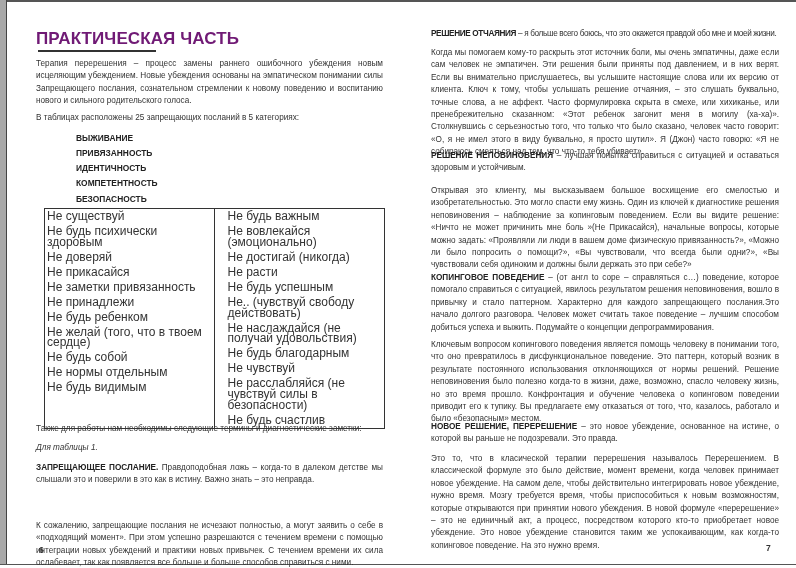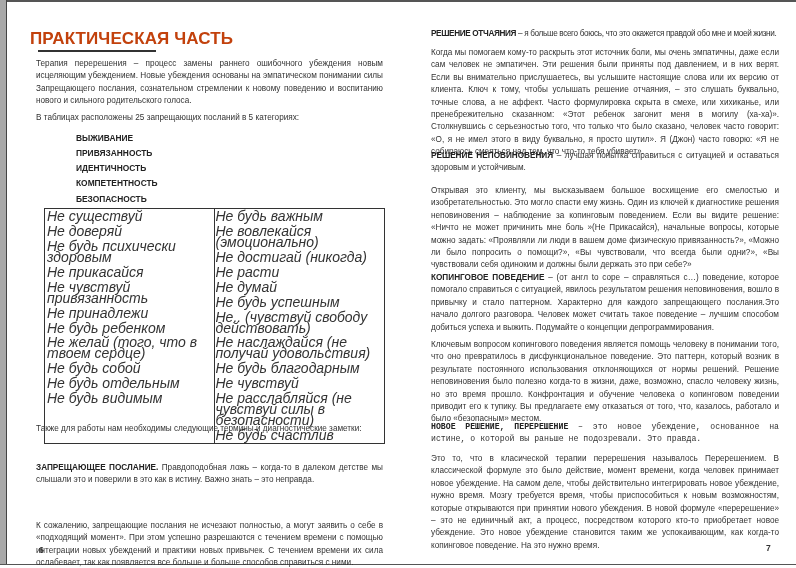--- a/index.html
+++ b/index.html
@@ -11,46 +11,46 @@
   }
   .frame-top { position:absolute; left:0; top:0; width:796px; height:2px; background:#555; }
   .frame-left { position:absolute; left:0; top:0; width:6px; height:568px; background:#a9a9a9; border-right:1px solid #444; }
   .frame-bottom { position:absolute; left:0; top:564px; width:796px; height:4px; background:#ffffff; border-top:1px solid #555; }
 
   .page { position:absolute; top:0; height:564px; }
   .page-left { left:7px; width:392px; }
   .page-right { left:400px; width:396px; }
 
   .title {
-    position:absolute; left:23px; top:29px;
-    font-size:17px; font-weight:bold; color:#c2410c; letter-spacing:0.1px;
+    position:absolute; left:29px; top:29px;
+    font-size:17px; font-weight:bold; color:#701a75; letter-spacing:0.1px;
   }
   .title-rule { position:absolute; left:31px; top:50px; width:118px; height:1.5px; background:#333; }
 
   .p {
     position:absolute; font-size:8.2px; line-height:12.4px; color:#333;
     text-align:justify;
   }
   .p b { color:#222; }
   .pl { left:29px; width:347px; }
   .pr { left:31px; width:348px; }
 
   .cat { position:absolute; left:29px; font-size:8.4px; font-weight:bold; color:#222;padding-left:40px; }
 
   .msg-table {
     position:absolute; left:37px; top:208px; width:339px;
     border:1px solid #333; display:flex;
   }
   .col { width:50%; box-sizing:border-box; }
   .col-l { border-right:1px solid #333; }
   .cell {
-    font-size:14px; font-style:italic; color:#333; line-height:10.8px;
+    font-size:12px; color:#333; line-height:10.8px;
     padding:2px 2px 2.2px 2px;
   }
-  .col-r .cell { padding-left:1px; }
+  .col-r .cell { padding-left:13px; }
 
   .pageno { position:absolute; font-size:8.5px; font-weight:bold; color:#333; }
 </style>
 </head>
 <body>
 
 <div class="frame-top"></div>
 <div class="frame-left"></div>
 <div class="frame-bottom"></div>
 
@@ -63,62 +63,62 @@
 
   <div class="cat" style="top:133px;">ВЫЖИВАНИЕ</div>
   <div class="cat" style="top:148px;">ПРИВЯЗАННОСТЬ</div>
   <div class="cat" style="top:163px;">ИДЕНТИЧНОСТЬ</div>
   <div class="cat" style="top:178px;">КОМПЕТЕНТНОСТЬ</div>
   <div class="cat" style="top:194px;">БЕЗОПАСНОСТЬ</div>
 
   <div class="msg-table">
     <div class="col col-l">
       <div class="cell">Не существуй</div>
+      <div class="cell">Не будь психически здоровым</div>
       <div class="cell">Не доверяй</div>
-      <div class="cell">Не будь психически здоровым</div>
       <div class="cell">Не прикасайся</div>
-      <div class="cell">Не чувствуй привязанность</div>
+      <div class="cell">Не заметки привязанность</div>
       <div class="cell">Не принадлежи</div>
       <div class="cell">Не будь ребенком</div>
       <div class="cell">Не желай (того, что в твоем сердце)</div>
       <div class="cell">Не будь собой</div>
-      <div class="cell">Не будь отдельным</div>
+      <div class="cell">Не нормы отдельным</div>
       <div class="cell">Не будь видимым</div>
     </div>
     <div class="col col-r">
       <div class="cell">Не будь важным</div>
       <div class="cell">Не вовлекайся (эмоционально)</div>
       <div class="cell">Не достигай  (никогда)</div>
       <div class="cell">Не расти</div>
-      <div class="cell">Не думай</div>
       <div class="cell">Не будь успешным</div>
       <div class="cell">Не.. (чувствуй свободу действовать)</div>
       <div class="cell">Не наслаждайся (не получай удовольствия)</div>
       <div class="cell">Не будь благодарным</div>
       <div class="cell">Не чувствуй</div>
       <div class="cell">Не расслабляйся (не чувствуй силы в безопасности)</div>
       <div class="cell">Не будь счастлив</div>
     </div>
   </div>
 
   <div class="p pl" style="top:423px;">Также для работы нам необходимы следующие термины и диагностические заметки:</div>
+  <div class="p pl" style="top:442px; font-style:italic;">Для таблицы 1.</div>
   <div class="p pl" style="top:462px;"><b>ЗАПРЕЩАЮЩЕЕ ПОСЛАНИЕ.</b><span> Правдоподобная ложь – когда-то в далеком детстве мы слышали это и поверили в это как в истину. Важно знать – это неправда.</span></div>
   <div class="p pl" style="top:520px;">К сожалению, запрещающие послания не исчезают полностью, а могут заявить о себе в «подходящий момент». При этом успешно разрешаются с течением времени с помощью интеграции новых убеждений и практики новых привычек. С течением времени их сила ослабевает, так как появляется все больше и больше способов справиться с ними.</div>
 
   <div class="pageno" style="left:32px; top:545px;">6</div>
 </div>
 
 <div class="page page-right">
   <div class="p pr" style="top:28px; letter-spacing:-0.35px;"><b>РЕШЕНИЕ ОТЧАЯНИЯ</b><span> – я больше всего боюсь, что это окажется правдой обо мне и моей жизни.</span></div>
   <div class="p pr" style="top:47px;">Когда мы помогаем кому-то раскрыть этот источник боли, мы очень эмпатичны, даже если сам человек не эмпатичен. Эти решения были приняты под давлением, и в них верят. Если вы внимательно прислушаетесь, вы услышите настоящие слова или их версию от клиента. Ключ к тому, чтобы услышать решение отчаяния, – это слушать буквально, точные слова, а не аффект. Часто формулировка скрыта в смехе, или хихиканье, или пренебрежительно сказанном: «Этот ребенок загонит меня в могилу (ха-ха)». Столкнувшись с серьезностью того, что только что было сказано, человек часто говорит: «О, я не имел этого в виду буквально, я просто шутил». Я (Джон) часто говорю: «Я не собираюсь смеяться над тем, что что-то тебя убивает».</div>
 
   <div class="p pr" style="top:150px;"><b>РЕШЕНИЕ НЕПОВИНОВЕНИЯ</b><span> – лучшая попытка справиться с ситуацией и оставаться здоровым и устойчивым.</span></div>
   <div class="p pr" style="top:185px;">Открывая это клиенту, мы высказываем большое восхищение его смелостью и изобретательностью. Это могло спасти ему жизнь. Один из ключей к диагностике решения неповиновения – наблюдение за копинговым поведением. Если вы видите решение: «Ничто не может причинить мне боль »(Не Прикасайся), начальные вопросы, которые можно задать: «Проявляли ли люди в вашем доме физическую привязанность?», «Можно ли было попросить о помощи?», «Вы чувствовали, что всегда были одни?», «Вы чувствовали себя одиноким и должны были держать это при себе?»</div>
 
   <div class="p pr" style="top:272px;"><b>КОПИНГОВОЕ ПОВЕДЕНИЕ</b><span> – (от англ to cope – справляться с…)  поведение, которое помогало справиться с ситуацией, явилось результатом решения неповиновения, вошло в привычку и стало паттерном. Характерно для каждого запрещающего послания.Это начало долгого разговора. Человек может считать такое поведение – лучшим способом добиться успеха и выжить. Подумайте о концепции депрограммирования.</span></div>
 
   <div class="p pr" style="top:339px;">Ключевым вопросом копингового поведения является помощь человеку в понимании того, что оно превратилось в дисфункциональное поведение. Это паттерн, который возник в результате постоянного использования отклоняющихся от нормы решений. Решение неповиновения было полезно когда-то в жизни, даже, возможно, спасло человеку жизнь, но это время прошло. Конфронтация и обучение человека о копинговом поведении приводит его к тупику. Вы предлагаете ему отказаться от того, что, казалось, работало и было  «безопасным» местом.</div>
 
-  <div class="p pr" style="top:421px;font-family:Liberation Mono, monospace;"><b>НОВОЕ РЕШЕНИЕ, ПЕРЕРЕШЕНИЕ</b><span> – это новое убеждение, основанное на истине, о которой вы раньше не подозревали. Это правда.</span></div>
+  <div class="p pr" style="top:421px;"><b>НОВОЕ РЕШЕНИЕ, ПЕРЕРЕШЕНИЕ</b><span> – это новое убеждение, основанное на истине, о которой вы раньше не подозревали. Это правда.</span></div>
   <div class="p pr" style="top:453px;">Это то, что в класической терапии перерешения называлось Перерешением. В классической формуле это было действие, момент времени, когда человек принимает новое убеждение. На самом деле, чтобы действительно интегрировать новое убеждение, нужно время. Мозгу требуется время, чтобы приспособиться к новым возможностям, которые открываются при принятии нового убеждения. В новой формуле «перерешение» – это не единичный акт, а процесс, посредством которого кто-то приобретает новое убеждение. Это новое убеждение становится таким же успокаивающим, как когда-то копинговое поведение. На это нужно время.</div>
 
   <div class="pageno" style="left:366px; top:543px;">7</div>
 </div>
 
 </body></html>

